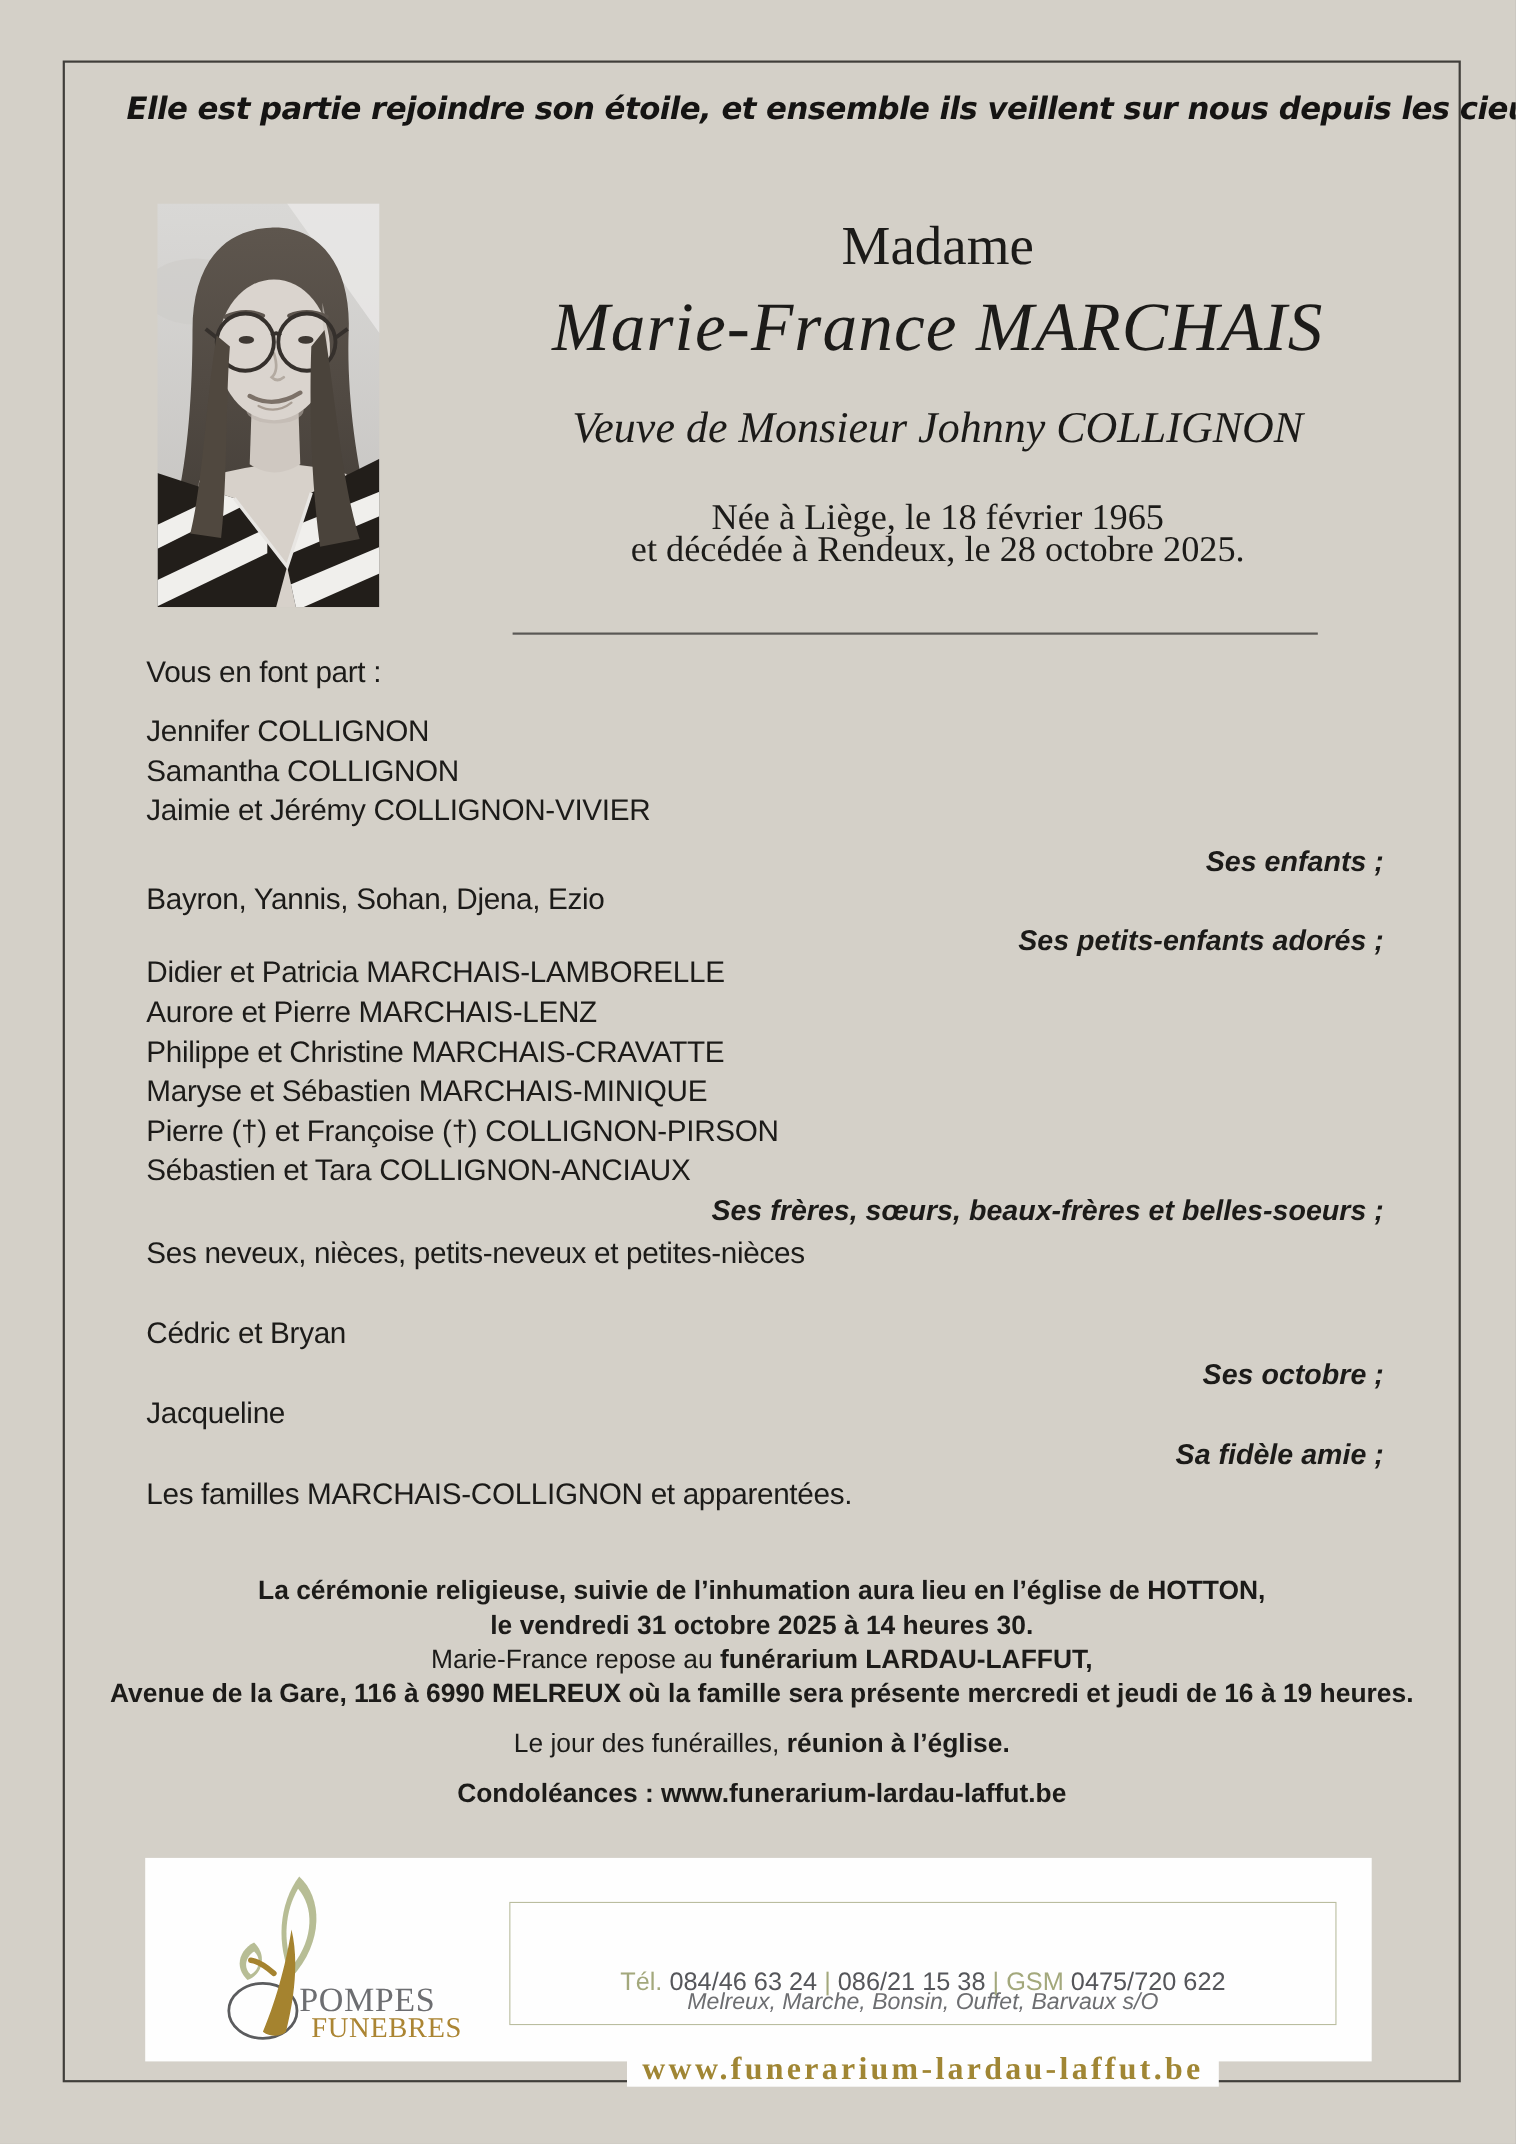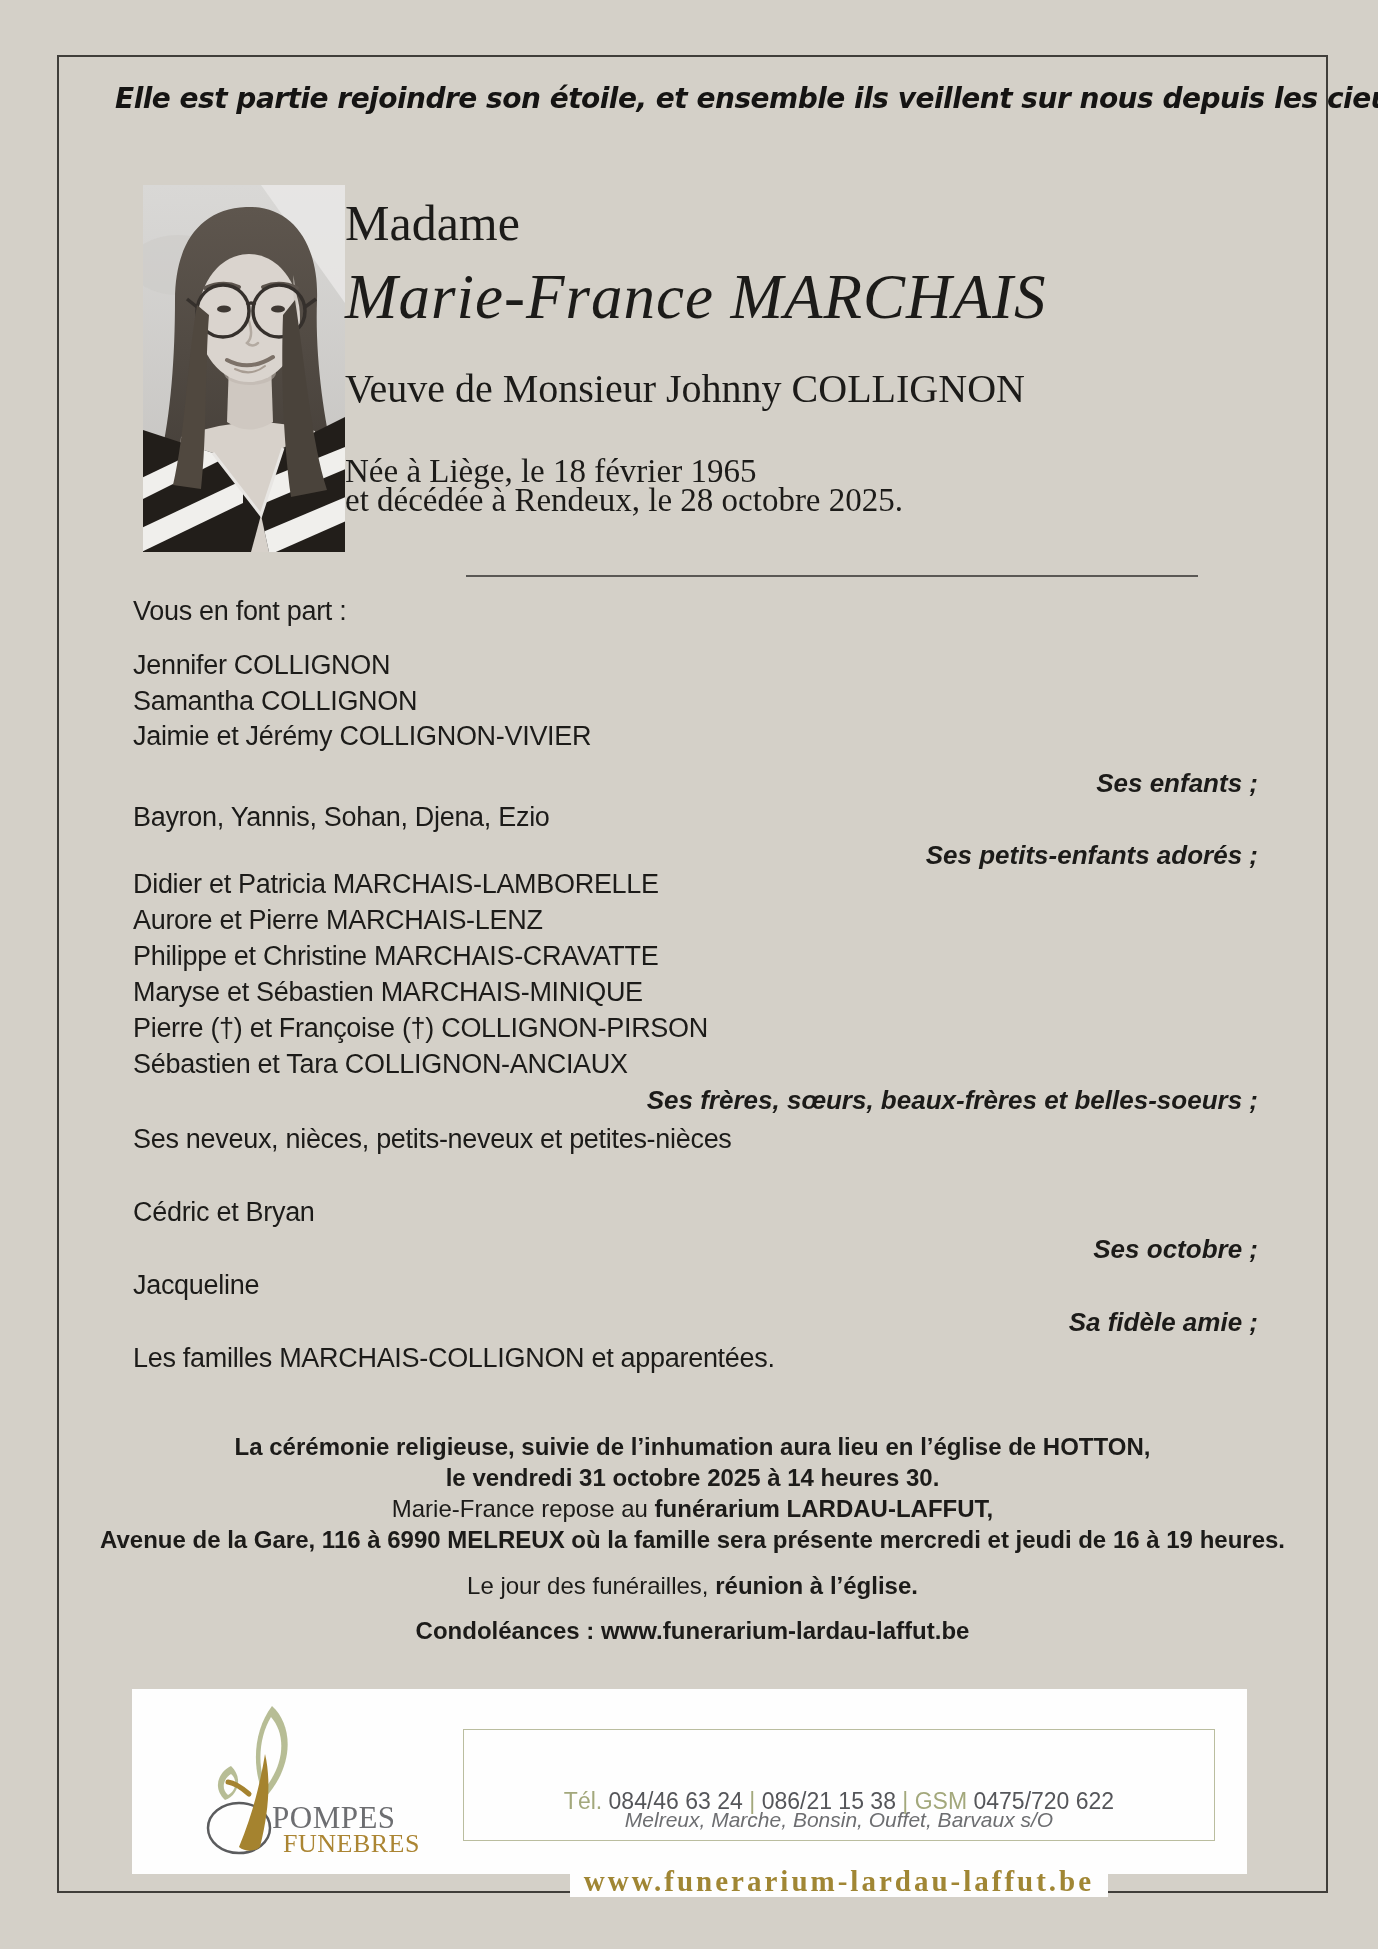--- a/index.html
+++ b/index.html
@@ -20,24 +20,24 @@
   .epigraph{
     position:absolute;left:115px;top:82px;
     font-family:"DejaVu Sans",sans-serif;
     font-style:italic;font-weight:bold;
     font-size:28px;letter-spacing:-0.5px;color:#151413;
     white-space:nowrap;
   }
   
   .photo{position:absolute;left:143px;top:185px;}
   .head-block{position:absolute;left:345px;top:185px;width:983px;}
-  .head-block>div{position:absolute;left:0;width:100%;text-align:left;}
+  .head-block>div{position:absolute;left:16px;width:100%;text-align:center;}
   .h-title{top:8px;font-family:"Liberation Serif",serif;font-size:50px;line-height:60px;}
   .h-name{top:74px;font-family:"Liberation Serif",serif;font-style:italic;font-size:63px;line-height:76px;letter-spacing:1px;}
-  .h-relation{top:180px;font-family:"Liberation Serif",serif;font-size:40px;line-height:48px;}
+  .h-relation{top:180px;font-family:"Liberation Serif",serif;font-style:italic;font-size:40px;line-height:48px;}
   .h-birth{top:256px;font-family:"Liberation Serif",serif;font-size:33px;line-height:40px;margin-top:10px;}
   .h-death{top:295px;font-family:"Liberation Serif",serif;font-size:33px;line-height:40px;}
   .head-sep{position:absolute;left:466px;top:575px;width:732px;border-top:2px solid #5a5855;}
   
   .bodytext{position:absolute;left:133px;top:0;width:1125px;}
   .bline{position:absolute;left:0;width:100%;font-size:27px;line-height:30px;letter-spacing:-0.3px;white-space:nowrap;}
   .blabel{position:absolute;left:0;width:100%;font-size:26px;line-height:30px;
           font-weight:bold;font-style:italic;text-align:right;white-space:nowrap;}
   
   .ceremony{position:absolute;left:57px;top:0;width:1271px;}

